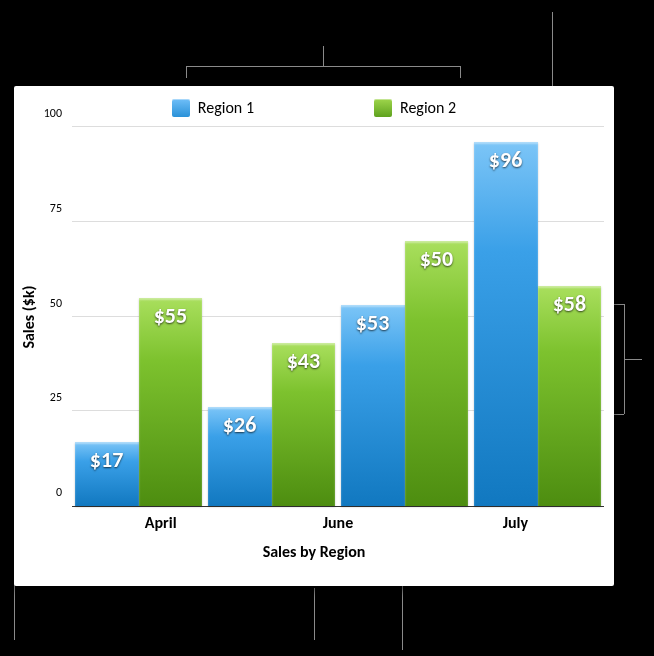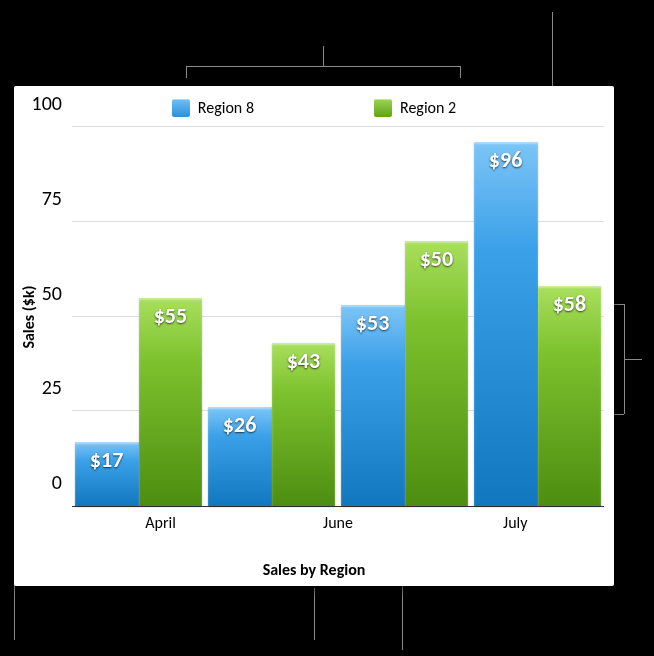--- a/index.html
+++ b/index.html
@@ -49,21 +49,21 @@
   .grid-line {
     position: absolute;
     left: 0; right: 0;
     border-top: 1px solid #ddd;
   }
   .y-tick {
     position: absolute;
     left: -50px;
     width: 40px;
     text-align: right;
-    font-size: 20px;
+    font-size: 12px;
     color: #000;
     transform: translateY(-50%);
   }
   .y-axis-label {
     position: absolute;
     left: -44px;
     top: 50%;
     transform: translate(-50%,-50%) rotate(-90deg);
     font-size: 16px;
     font-weight: bold;
@@ -99,33 +99,34 @@
     color: #fff;
     font-weight: bold;
     font-size: 22px;
     text-shadow: 0 1px 2px rgba(0,0,0,0.7);
   }
   
   .x-axis {
     display: flex;
     margin-left: 58px;
     margin-right: 10px;
+    font-weight: bold;
   }
   .x-tick {
     flex: 1;
     text-align: center;
     font-size: 16px;
     padding-top: 6px;
     color: #000;
   }
   .x-axis-title {
     text-align: center;
     font-size: 16px;
     font-weight: bold;
-    margin-top: 28px;
+    margin-top: 10px;
     color: #000;
   }
   
   .callout { position: absolute; background: #8a8a8a; }
   .callout.h { height: 1px; }
   .callout.v { width: 1px; }
 </style>
 </head>
 <body>
 
@@ -142,21 +143,21 @@
 <div class="callout v" style="left:624px; top:304px; height:110px;"></div>
 <div class="callout h" style="left:614px; top:304px; width:10px;"></div>
 <div class="callout h" style="left:614px; top:414px; width:10px;"></div>
 <div class="callout h" style="left:624px; top:359px; width:18px;"></div>
 
 <div class="chart-wrap">
 
   <div class="legend">
     <div class="legend-item">
       <span class="swatch blue"></span>
-      <span>Region 8</span>
+      <span>Region 1</span>
     </div>
     <div class="legend-item">
       <span class="swatch green"></span>
       <span>Region 2</span>
     </div>
   </div>
 
   <div class="plot">
     <span class="y-axis-label">Sales ($k)</span>
 

